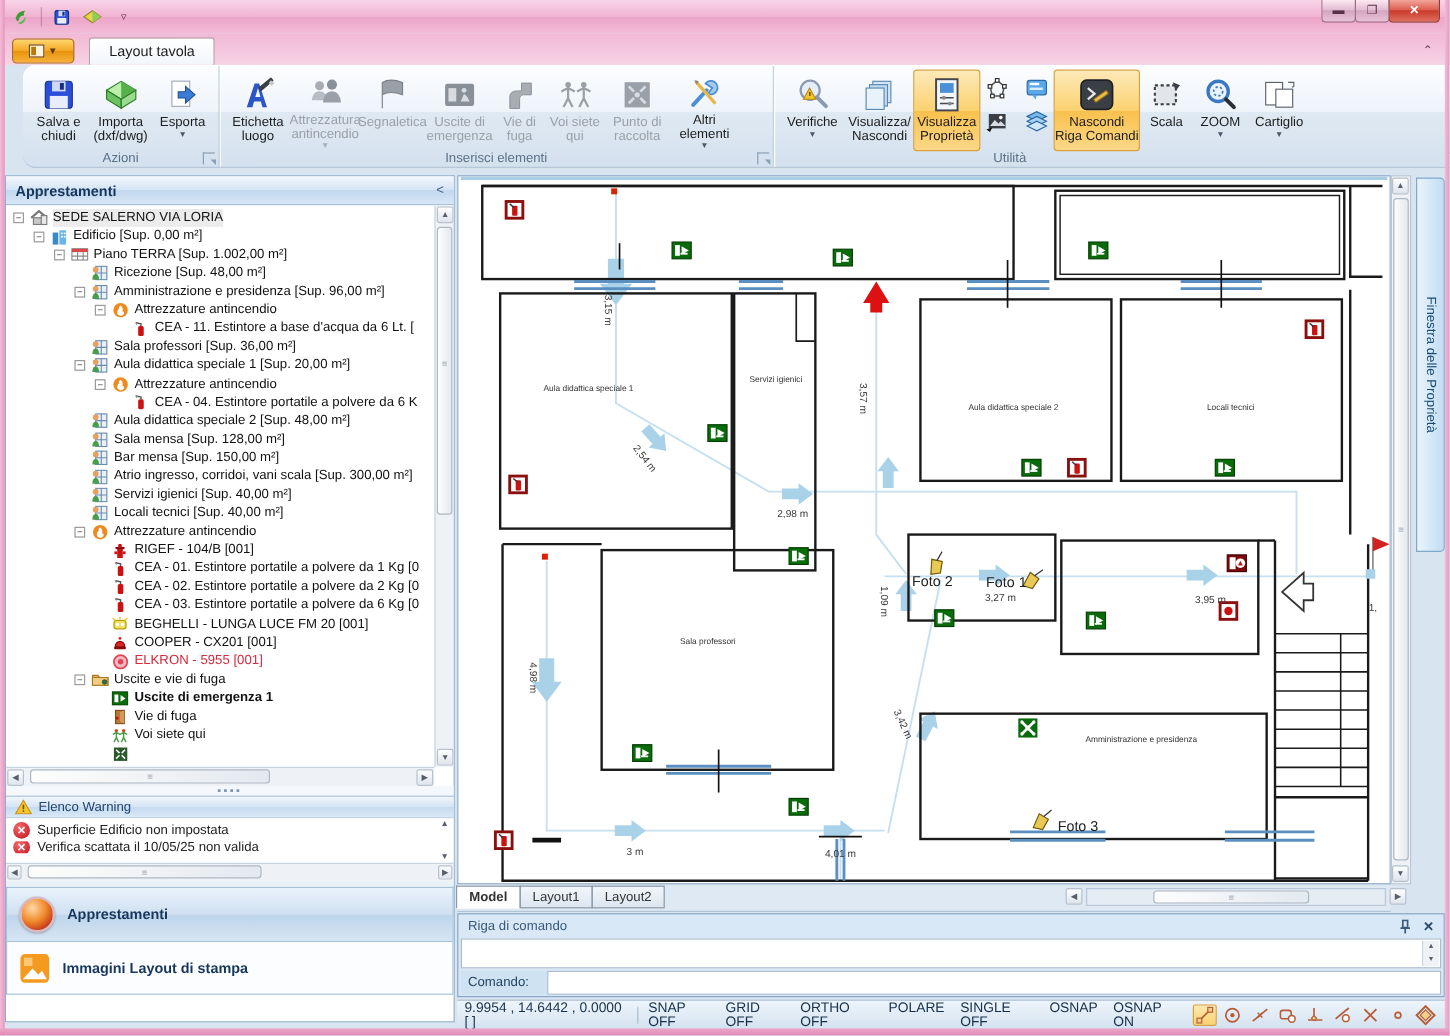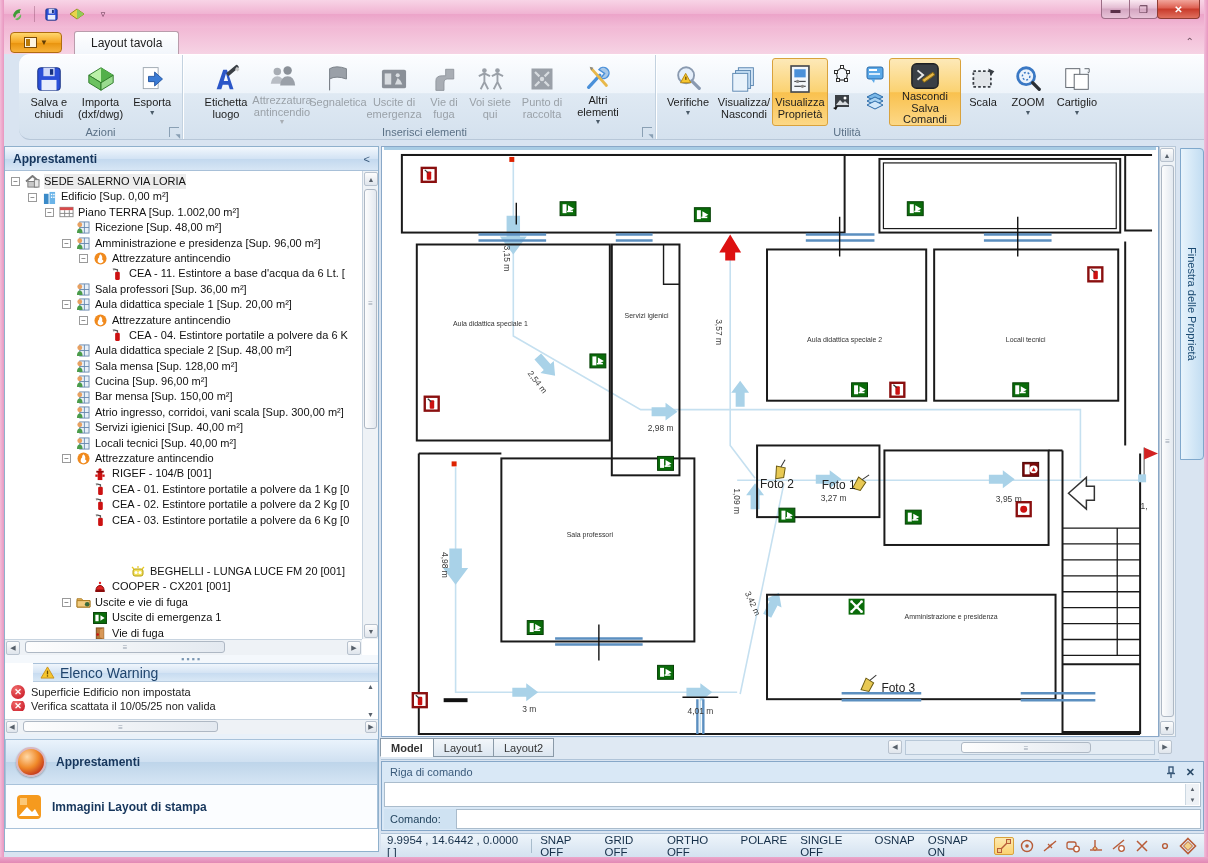--- a/index.html
+++ b/index.html
@@ -57,21 +57,21 @@
 .ticon { width:16px; height:14px; margin-right:4px; flex:none; display:inline-flex; align-items:center; justify-content:center; }
 .tlabel.red { color:#d42a3c; }
 .tlabel.sel { background:#ececec; }
 .vscroll { position:absolute; right:0; top:0; width:16px; bottom:16px; background:#eef2f6; border-left:1px solid #c8d4e0; }
 .hscroll { position:absolute; left:0; right:16px; bottom:0; height:16px; background:#eef2f6; border-top:1px solid #c8d4e0; }
 .sb-arrow { position:absolute; width:14px; height:14px; background:linear-gradient(180deg,#fdfdfd,#dfe5ec); border:1px solid #b8c2ce; border-radius:2px; font-size:7px; color:#57606a; display:flex; align-items:center; justify-content:center; }
 .sb-thumb { position:absolute; background:linear-gradient(90deg,#fdfdfd,#e3e9f0); border:1px solid #aeb8c4; border-radius:3px; }
 .sb-thumb.h { height:12px; top:1px; }
 .sb-thumb .grip { color:#97a2ae; font-size:8px; line-height:12px; text-align:center; display:block; }
 .splitter { height:8px; display:flex; align-items:center; justify-content:center; color:#7a96b2; font-size:9px; letter-spacing:2px; background:#f4f8fc; }
-.warnhead { height:19px; background:linear-gradient(180deg,#f0f6fc,#d5e4f4 50%,#c6dbf0 51%,#d9e8f6); border-top:1px solid #a8c0d8; border-bottom:1px solid #b8cce0; display:flex; align-items:center; gap:5px; padding:0 7px; font-size:14px; color:#20456e;margin-left:28px; }
+.warnhead { height:19px; background:linear-gradient(180deg,#f0f6fc,#d5e4f4 50%,#c6dbf0 51%,#d9e8f6); border-top:1px solid #a8c0d8; border-bottom:1px solid #b8cce0; display:flex; align-items:center; gap:5px; padding:0 7px; font-size:11px; color:#20456e; }
 .warnlist { position:relative; height:37px; background:#fff; overflow:hidden; }
 .wrow { height:19px; display:flex; align-items:center; gap:6px; padding:0 6px; font-size:11px; color:#222; }
 .wrow:nth-child(2){ height:10px; overflow:hidden; }
 .werr { width:14px; height:14px; border-radius:50%; background:radial-gradient(circle at 35% 30%,#f06a6a,#c40f1e); color:#fff; font-size:9px; font-weight:bold; display:flex; align-items:center; justify-content:center; flex:none; }
 .warn-vs { position:absolute; right:1px; top:1px; width:13px; bottom:1px; display:flex; flex-direction:column; justify-content:space-between; }
 .warn-vs span { font-size:7px; color:#57606a; text-align:center; }
 .warnhs { position:relative; height:15px; background:#eef2f6; border-top:1px solid #c8d4e0; }
 .navgap { height:5px; background:#e9f1f9; }
 .navbtn { height:45px; display:flex; align-items:center; gap:10px; padding:0 10px; border:1px solid #a8c2da; border-bottom:none; font-weight:bold; font-size:12px; color:#16365c; }
 .navbtn.first { background:linear-gradient(180deg,#eaf3fc,#cfe0f1 50%,#bed5ea 51%,#d5e5f4); }
@@ -189,21 +189,21 @@
             <path d="M12 13 h7 v-5 l9 8 -9 8 v-5 h-7 z" fill="#3b7bd4" stroke="#1d4f9c"></path>
           </svg>
         </span>
       <span class="rlab">Esporta</span>
       <span class="drop">▼</span>
     </div>
     <div class="rgroup-label">Azioni</div>
     <div class="launcher"></div>
   </div>
 
-  <div class="rgroup" style="width:462px;margin-left:11px;">
+  <div class="rgroup" style="width:462px;">
     <div class="rbtn">
       <span class="ric">
           <svg width="30" height="30" viewBox="0 0 32 32">
             <path d="M6 27 L13 6 h4 L24 27 h-4 l-1.5-5 h-6 L11 27 z M13.6 18 h4.6 L16 10 z" fill="#2a56c8"></path>
             <rect x="16" y="10" width="15" height="4" rx="1" transform="rotate(-40 16 10)" fill="#3a3f45"></rect>
             <path d="M27.5 3 l3 2.4 -2 2.6 -3-2.4z" fill="#c8c8c8"></path>
           </svg>
         </span>
       <span class="rlab">Etichetta luogo</span>
     </div>
@@ -358,21 +358,21 @@
         </span>
     </div>
     <div class="rbtn active" style="width:72px;">
       <span class="ric">
           <svg width="32" height="30" viewBox="0 0 34 32">
             <rect x="3" y="3" width="28" height="26" rx="5" fill="#3a3f45" stroke="#1d1f22" stroke-width="1.5"></rect>
             <path d="M9 10 l6 5 -6 5" stroke="#e8e8e8" stroke-width="2" fill="none"></path>
             <rect x="14" y="20" width="14" height="3.5" rx="1" transform="rotate(-35 14 20)" fill="#e8b84a" stroke="#8a6a10"></rect>
           </svg>
         </span>
-      <span class="rlab">Nascondi Salva Comandi</span>
+      <span class="rlab">Nascondi Riga Comandi</span>
     </div>
     <div class="rbtn" style="width:44px;">
       <span class="ric">
           <svg width="28" height="28" viewBox="0 0 32 32">
             <rect x="5" y="7" width="20" height="18" fill="#e2e6ea" stroke="#3a3f45" stroke-width="2" stroke-dasharray="3 2.5"></rect>
             <path d="M22 4 l7 3 -4 5z" fill="#3a3f45"></path>
           </svg>
         </span>
       <span class="rlab">Scala</span>
     </div>
@@ -573,72 +573,59 @@
           <span class="expsp"></span>
           <span class="ticon">
             <svg width="14" height="13" viewBox="0 0 15 14">
               <rect x="4" y="1" width="10" height="12" fill="#e8f0f8" stroke="#6a8ab0"></rect>
               <line x1="9" y1="1" x2="9" y2="13" stroke="#6a8ab0"></line>
               <line x1="4" y1="7" x2="14" y2="7" stroke="#6a8ab0"></line>
               <circle cx="4" cy="4" r="2.6" fill="#e8a060"></circle>
               <path d="M1 13 q0-5 3-5 q3 0 3 5z" fill="#4a9c4a"></path>
             </svg>
           </span>
-          <span class="tlabel">Cucina [Sup. 96,00 m²]</span>
+          <span class="tlabel">Bar mensa [Sup. 150,00 m²]</span>
         </div>
         <div class="trow" style="padding-left: 57px;">
           <span class="expsp"></span>
           <span class="ticon">
             <svg width="14" height="13" viewBox="0 0 15 14">
               <rect x="4" y="1" width="10" height="12" fill="#e8f0f8" stroke="#6a8ab0"></rect>
               <line x1="9" y1="1" x2="9" y2="13" stroke="#6a8ab0"></line>
               <line x1="4" y1="7" x2="14" y2="7" stroke="#6a8ab0"></line>
               <circle cx="4" cy="4" r="2.6" fill="#e8a060"></circle>
               <path d="M1 13 q0-5 3-5 q3 0 3 5z" fill="#4a9c4a"></path>
             </svg>
           </span>
-          <span class="tlabel">Bar mensa [Sup. 150,00 m²]</span>
+          <span class="tlabel">Atrio ingresso, corridoi, vani scala [Sup. 300,00 m²]</span>
         </div>
         <div class="trow" style="padding-left: 57px;">
           <span class="expsp"></span>
           <span class="ticon">
             <svg width="14" height="13" viewBox="0 0 15 14">
               <rect x="4" y="1" width="10" height="12" fill="#e8f0f8" stroke="#6a8ab0"></rect>
               <line x1="9" y1="1" x2="9" y2="13" stroke="#6a8ab0"></line>
               <line x1="4" y1="7" x2="14" y2="7" stroke="#6a8ab0"></line>
               <circle cx="4" cy="4" r="2.6" fill="#e8a060"></circle>
               <path d="M1 13 q0-5 3-5 q3 0 3 5z" fill="#4a9c4a"></path>
             </svg>
           </span>
-          <span class="tlabel">Atrio ingresso, corridoi, vani scala [Sup. 300,00 m²]</span>
+          <span class="tlabel">Servizi igienici [Sup. 40,00 m²]</span>
         </div>
         <div class="trow" style="padding-left: 57px;">
           <span class="expsp"></span>
           <span class="ticon">
             <svg width="14" height="13" viewBox="0 0 15 14">
               <rect x="4" y="1" width="10" height="12" fill="#e8f0f8" stroke="#6a8ab0"></rect>
               <line x1="9" y1="1" x2="9" y2="13" stroke="#6a8ab0"></line>
               <line x1="4" y1="7" x2="14" y2="7" stroke="#6a8ab0"></line>
               <circle cx="4" cy="4" r="2.6" fill="#e8a060"></circle>
               <path d="M1 13 q0-5 3-5 q3 0 3 5z" fill="#4a9c4a"></path>
             </svg>
           </span>
-          <span class="tlabel">Servizi igienici [Sup. 40,00 m²]</span>
-        </div>
-        <div class="trow" style="padding-left: 57px;">
-          <span class="expsp"></span>
-          <span class="ticon">
-            <svg width="14" height="13" viewBox="0 0 15 14">
-              <rect x="4" y="1" width="10" height="12" fill="#e8f0f8" stroke="#6a8ab0"></rect>
-              <line x1="9" y1="1" x2="9" y2="13" stroke="#6a8ab0"></line>
-              <line x1="4" y1="7" x2="14" y2="7" stroke="#6a8ab0"></line>
-              <circle cx="4" cy="4" r="2.6" fill="#e8a060"></circle>
-              <path d="M1 13 q0-5 3-5 q3 0 3 5z" fill="#4a9c4a"></path>
-            </svg>
-          </span>
           <span class="tlabel">Locali tecnici [Sup. 40,00 m²]</span>
         </div>
         <div class="trow" style="padding-left: 57px;">
           <span class="exp">−</span>
           <span class="ticon">
             <svg width="13" height="13" viewBox="0 0 14 14">
               <circle cx="7" cy="7" r="6.5" fill="#f08a1e"></circle>
               <path d="M7 2.5 q3 3 1.5 5.5 q2 0 1.5 2.5 q-1.5 2-3.5 1.5 q-3-.8-2.5-3.5 q.4-2 1.5-2.5 q-.5-2 1.5-3.5z" fill="#fff"></path>
             </svg>
           </span>
@@ -683,21 +670,21 @@
           <span class="expsp"></span>
           <span class="ticon">
             <svg width="12" height="13" viewBox="0 0 12 14">
               <rect x="4" y="4" width="5" height="9" rx="1.5" fill="#cc1111"></rect>
               <path d="M6.5 4 L6.5 2 L2 1" stroke="#555" stroke-width="1.3" fill="none"></path>
               <path d="M1 0.5 l3 1 -1.5 1.5z" fill="#888"></path>
             </svg>
           </span>
           <span class="tlabel">CEA - 03. Estintore portatile a polvere da 6 Kg [0</span>
         </div>
-        <div class="trow" style="padding-left: 112px; margin-top: 36px;">
+        <div class="trow" style="padding-left: 74px;">
           <span class="expsp"></span>
           <span class="ticon">
             <svg width="14" height="12" viewBox="0 0 14 12">
               <rect x="2" y="3" width="10" height="7" rx="2" fill="#f2e05a" stroke="#b8a010"></rect>
               <path d="M1 1 l2 2 M13 1 l-2 2 M7 0 v2" stroke="#e8c820" stroke-width="1.2"></path>
               <circle cx="5" cy="6.5" r="1.5" fill="#fff"></circle>
               <circle cx="9" cy="6.5" r="1.5" fill="#fff"></circle>
             </svg>
           </span>
           <span class="tlabel">BEGHELLI - LUNGA LUCE FM 20 [001]</span>
@@ -706,32 +693,42 @@
           <span class="expsp"></span>
           <span class="ticon">
             <svg width="12" height="12" viewBox="0 0 12 12">
               <path d="M2 9 a4 4.5 0 0 1 8 0z" fill="#e02222" stroke="#8a0a0a"></path>
               <rect x="1" y="9" width="10" height="2" rx="1" fill="#8a0a0a"></rect>
               <circle cx="6" cy="2" r="1.2" fill="#e02222"></circle>
             </svg>
           </span>
           <span class="tlabel">COOPER - CX201 [001]</span>
         </div>
+        <div class="trow" style="padding-left: 74px;">
+          <span class="expsp"></span>
+          <span class="ticon">
+            <svg width="13" height="13" viewBox="0 0 14 14">
+              <circle cx="7" cy="7" r="6" fill="#f8b8c0" stroke="#e04858" stroke-width="1.6"></circle>
+              <circle cx="7" cy="7" r="2.5" fill="#e04858"></circle>
+            </svg>
+          </span>
+          <span class="tlabel red">ELKRON - 5955 [001]</span>
+        </div>
         <div class="trow" style="padding-left: 57px;">
           <span class="exp">−</span>
           <span class="ticon">
             <svg width="15" height="12" viewBox="0 0 16 13">
               <path d="M1 3 h5 l1.5 2 H15 v7 H1z" fill="#e8b860" stroke="#a87820"></path>
               <path d="M1 5 h14 v7 H1z" fill="#f2cc80" stroke="#a87820"></path>
               <circle cx="12" cy="9" r="2.5" fill="#3a6a3a"></circle>
             </svg>
           </span>
           <span class="tlabel">Uscite e vie di fuga</span>
         </div>
-        <div class="trow" style="padding-left: 74px;">
+        <div class="trow" style="padding-left: 74px; font-weight: bold;">
           <span class="expsp"></span>
           <span class="ticon">
             <svg width="14" height="12" viewBox="0 0 15 13">
               <rect x="0.5" y="0.5" width="14" height="12" fill="#0a6b0a" stroke="#053f05"></rect>
               <rect x="2.5" y="3" width="3.5" height="7" fill="#fff"></rect>
               <polygon points="8,3.5 12.5,6.5 8,9.5" fill="#fff"></polygon>
             </svg>
           </span>
           <span class="tlabel">Uscite di emergenza 1</span>
         </div>

